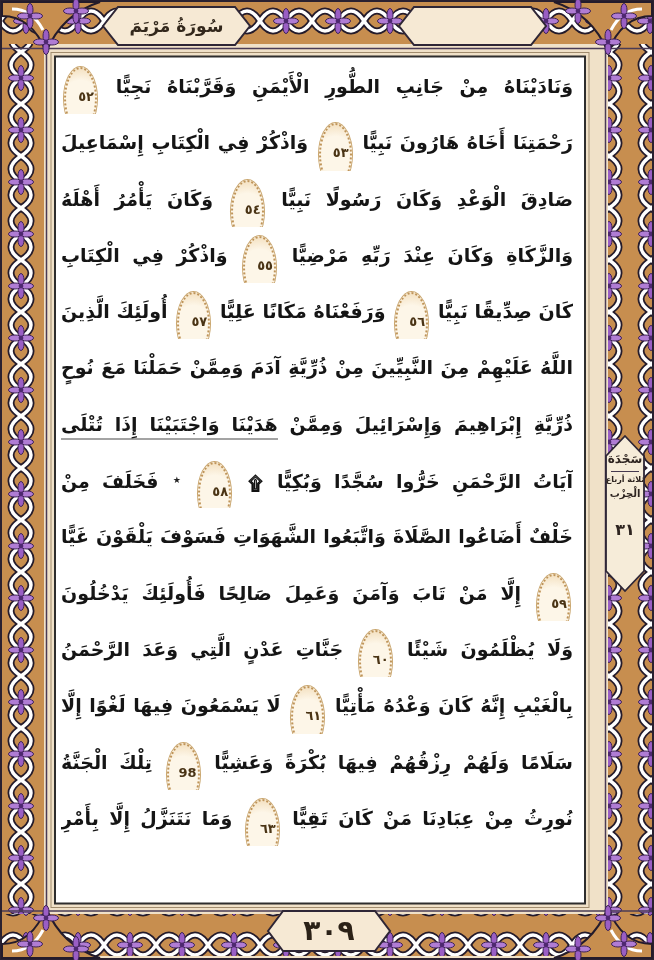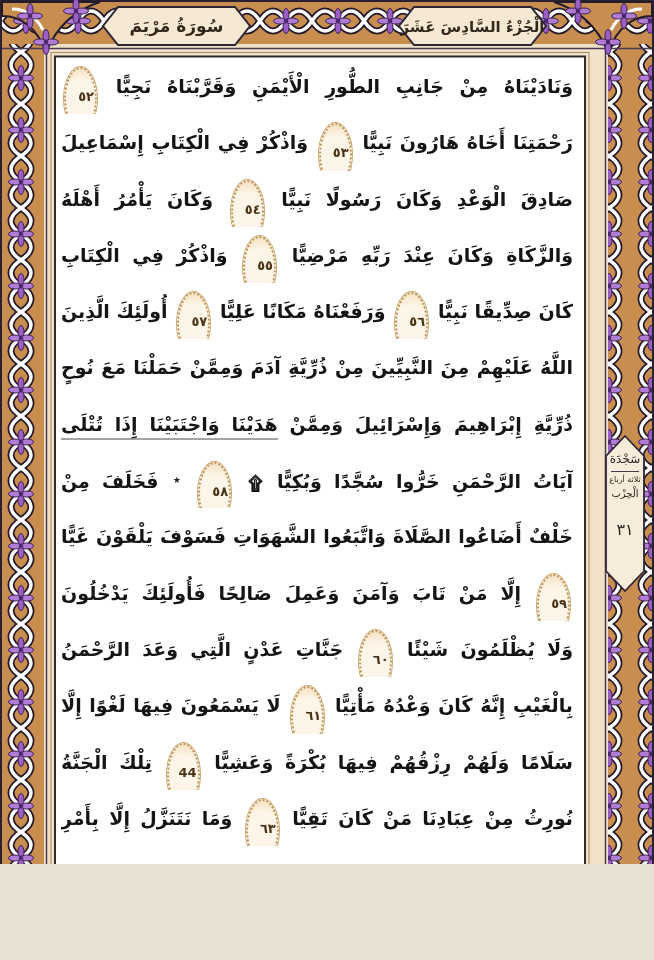--- a/index.html
+++ b/index.html
@@ -1,17 +1,17 @@
 <!DOCTYPE html>
 <html lang="ar" dir="rtl"><head>
 <meta charset="utf-8">
 <style>
   html,body{margin:0;padding:0;background:#e8e0d2;}
   .page{
-    position:relative;width:654px;height:864px;overflow:hidden;
+    position:relative;width:654px;height:960px;overflow:hidden;
     background:#ffffff;font-family:"DejaVu Sans",sans-serif;direction:rtl;
   }
   svg.bg{position:absolute;left:0;top:0;}
   .overlay{position:absolute;color:#2f2519;}
   .cartouche-label{
     text-align:center;font-weight:700;color:#33281c;
     white-space:nowrap;overflow:hidden;
   }
   .surah-title{left:103px;top:13px;width:147px;font-size:17px;line-height:26px;}
   .juz-title{left:399px;top:14px;width:147px;font-size:15px;line-height:26px;}
@@ -33,21 +33,21 @@
     background:radial-gradient(circle,#fdf6e8 55%,#f2ddba 100%);
     border:2px dotted #bf9459;box-shadow:0 0 0 1px #caa76f;
     font-size:13px;font-weight:700;color:#4a3415;text-align:left;
     vertical-align:-8px;margin:0 3px;padding:16px 1px;
   }
   .sajdah-symbol{font-size:19px;vertical-align:-2px;margin:0 2px;color:#111;}
   .hizb-star{font-size:15px;vertical-align:3px;margin:0 2px;color:#222;}
   .side-marker{
     left:602px;top:440px;width:46px;height:150px;
     display:flex;flex-direction:column;align-items:center;
-    font-weight:400;color:#2e2420;text-align:right;
+    font-weight:700;color:#2e2420;text-align:right;
   }
   .sm-sajdah{font-size:12px;margin-top:12px;line-height:14px;}
   .sm-div{width:28px;border-top:1.5px solid #463a50;margin:5px 0 3px;}
   .sm-frac{font-size:8px;line-height:9px;}
   .sm-hizb{font-size:10px;margin-top:2px;line-height:15px;}
   .sm-num{font-size:16px;margin-top:19px;}
 </style>
 </head>
 <body>
 
@@ -109,36 +109,35 @@
     <use href="#cor" transform="translate(654,960) scale(-1,-1)"></use>
 
     <path d="M103,26 L118,7 H235 L250,26 L235,45 H118 Z" fill="#f6e9d4" stroke="#2e2636" stroke-width="2"></path>
     <path d="M399,26 L414,7 H531 L546,26 L531,45 H414 Z" fill="#f6e9d4" stroke="#2e2636" stroke-width="2"></path>
     <path d="M268,931 L283,911 H375 L390,931 L375,951 H283 Z" fill="#f6e9d4" stroke="#2e2636" stroke-width="2"></path>
     <path d="M625,436 L644,456 V571 L625,591 L606,571 V456 Z" fill="#f6ecd9" stroke="#2e2636" stroke-width="1.8"></path>
   </svg>
 
   <div class="overlay cartouche-label surah-title">سُورَةُ مَرْيَمَ</div>
 
-  <div class="overlay cartouche-label juz-title">الْجُزْءُ السَّادِسَ عَشَرَ</div>
 
   <div class="quran-lines">
       <div class="quran-line" style="white-space: normal; font-size: 19px;"><span class="seg">وَنَادَيْنَاهُ مِنْ جَانِبِ الطُّورِ الْأَيْمَنِ وَقَرَّبْنَاهُ نَجِيًّا</span> <span class="ayah-marker">٥٢</span>  </div>
       <div class="quran-line" style="white-space: normal; font-size: 19px;"><span class="seg">رَحْمَتِنَا أَخَاهُ هَارُونَ نَبِيًّا</span> <span class="ayah-marker">٥٣</span> <span class="seg">وَاذْكُرْ فِي الْكِتَابِ إِسْمَاعِيلَ إِنَّهُ كَانَ</span> </div>
       <div class="quran-line" style="white-space: normal; font-size: 19px;"><span class="seg">صَادِقَ الْوَعْدِ وَكَانَ رَسُولًا نَبِيًّا</span> <span class="ayah-marker">٥٤</span> <span class="seg">وَكَانَ يَأْمُرُ أَهْلَهُ بِالصَّلَاةِ</span> </div>
       <div class="quran-line" style="white-space: normal; font-size: 19px;"><span class="seg">وَالزَّكَاةِ وَكَانَ عِنْدَ رَبِّهِ مَرْضِيًّا</span> <span class="ayah-marker">٥٥</span> <span class="seg">وَاذْكُرْ فِي الْكِتَابِ إِدْرِيسَ إِنَّهُ</span> </div>
       <div class="quran-line" style="white-space: normal; font-size: 19px;"><span class="seg">كَانَ صِدِّيقًا نَبِيًّا</span> <span class="ayah-marker">٥٦</span> <span class="seg">وَرَفَعْنَاهُ مَكَانًا عَلِيًّا</span> <span class="ayah-marker">٥٧</span> <span class="seg">أُولَئِكَ الَّذِينَ أَنْعَمَ</span> </div>
       <div class="quran-line" style="white-space: normal; font-size: 19px;"><span class="seg">اللَّهُ عَلَيْهِمْ مِنَ النَّبِيِّينَ مِنْ ذُرِّيَّةِ آدَمَ وَمِمَّنْ حَمَلْنَا مَعَ نُوحٍ وَمِنْ</span> </div>
       <div class="quran-line" style="white-space: normal; font-size: 19px;"><span class="seg">ذُرِّيَّةِ إِبْرَاهِيمَ وَإِسْرَائِيلَ وَمِمَّنْ</span> <span class="seg sajdah-underline">هَدَيْنَا وَاجْتَبَيْنَا إِذَا تُتْلَى</span>  </div>
       <div class="quran-line" style="white-space: normal; font-size: 19px;"><span class="seg">آيَاتُ الرَّحْمَنِ خَرُّوا سُجَّدًا وَبُكِيًّا</span> <span class="sajdah-symbol">۩</span> <span class="ayah-marker">٥٨</span> <span class="hizb-star">٭</span> <span class="seg">فَخَلَفَ مِنْ بَعْدِهِمْ</span> </div>
       <div class="quran-line" style="white-space: normal; font-size: 19px;"><span class="seg">خَلْفٌ أَضَاعُوا الصَّلَاةَ وَاتَّبَعُوا الشَّهَوَاتِ فَسَوْفَ يَلْقَوْنَ غَيًّا</span> </div>
       <div class="quran-line" style="white-space: normal; font-size: 19px;"><span class="ayah-marker">٥٩</span> <span class="seg">إِلَّا مَنْ تَابَ وَآمَنَ وَعَمِلَ صَالِحًا فَأُولَئِكَ يَدْخُلُونَ الْجَنَّةَ</span> </div>
       <div class="quran-line" style="white-space: normal; font-size: 19px;"><span class="seg">وَلَا يُظْلَمُونَ شَيْئًا</span> <span class="ayah-marker">٦٠</span> <span class="seg">جَنَّاتِ عَدْنٍ الَّتِي وَعَدَ الرَّحْمَنُ عِبَادَهُ</span> </div>
       <div class="quran-line" style="white-space: normal; font-size: 19px;"><span class="seg">بِالْغَيْبِ إِنَّهُ كَانَ وَعْدُهُ مَأْتِيًّا</span> <span class="ayah-marker">٦١</span> <span class="seg">لَا يَسْمَعُونَ فِيهَا لَغْوًا إِلَّا</span> </div>
-      <div class="quran-line" style="white-space: normal; font-size: 19px;"><span class="seg">سَلَامًا وَلَهُمْ رِزْقُهُمْ فِيهَا بُكْرَةً وَعَشِيًّا</span> <span class="ayah-marker">44</span> <span class="seg">تِلْكَ الْجَنَّةُ الَّتِي</span> </div>
+      <div class="quran-line" style="white-space: normal; font-size: 19px;"><span class="seg">سَلَامًا وَلَهُمْ رِزْقُهُمْ فِيهَا بُكْرَةً وَعَشِيًّا</span> <span class="ayah-marker">98</span> <span class="seg">تِلْكَ الْجَنَّةُ الَّتِي</span> </div>
       <div class="quran-line" style="white-space: normal; font-size: 19px;"><span class="seg">نُورِثُ مِنْ عِبَادِنَا مَنْ كَانَ تَقِيًّا</span> <span class="ayah-marker">٦٣</span> <span class="seg">وَمَا نَتَنَزَّلُ إِلَّا بِأَمْرِ رَبِّكَ لَهُ</span> </div>
     </div>
 
   <div class="overlay side-marker">
     <div class="sm-sajdah">سَجْدَة</div>
     <div class="sm-div"></div>
     <div class="sm-frac">ثلاثة أرباع</div>
     <div class="sm-hizb">الْحِزْب</div>
     <div class="sm-num">٣١</div>
   </div>

